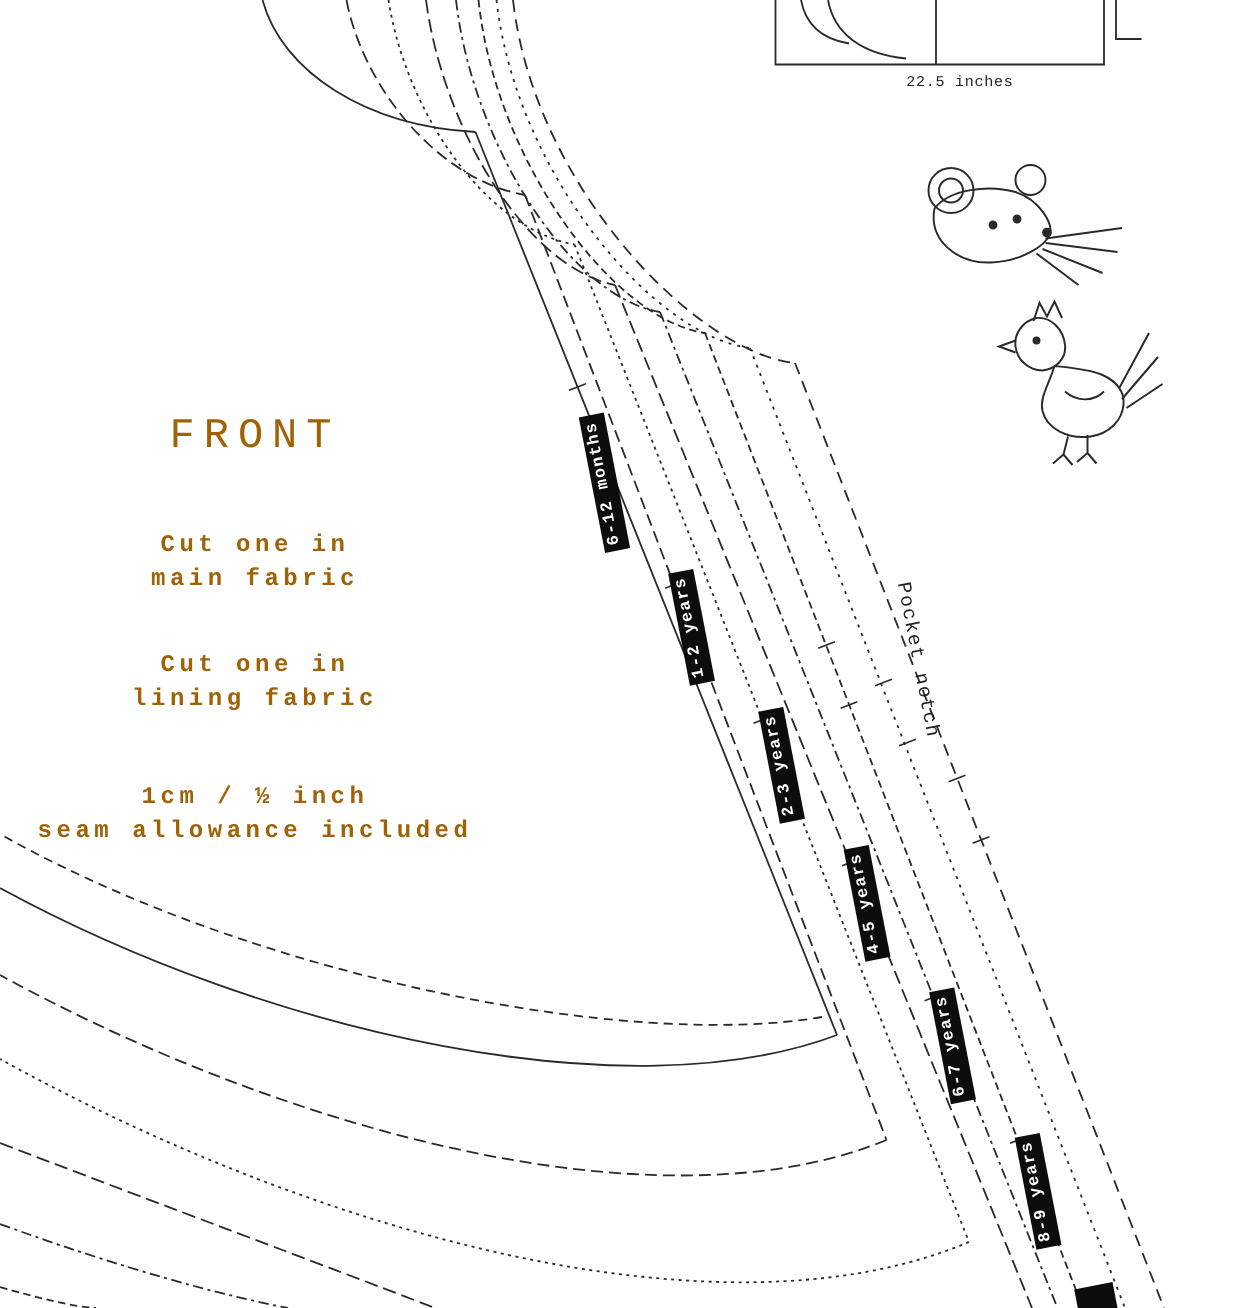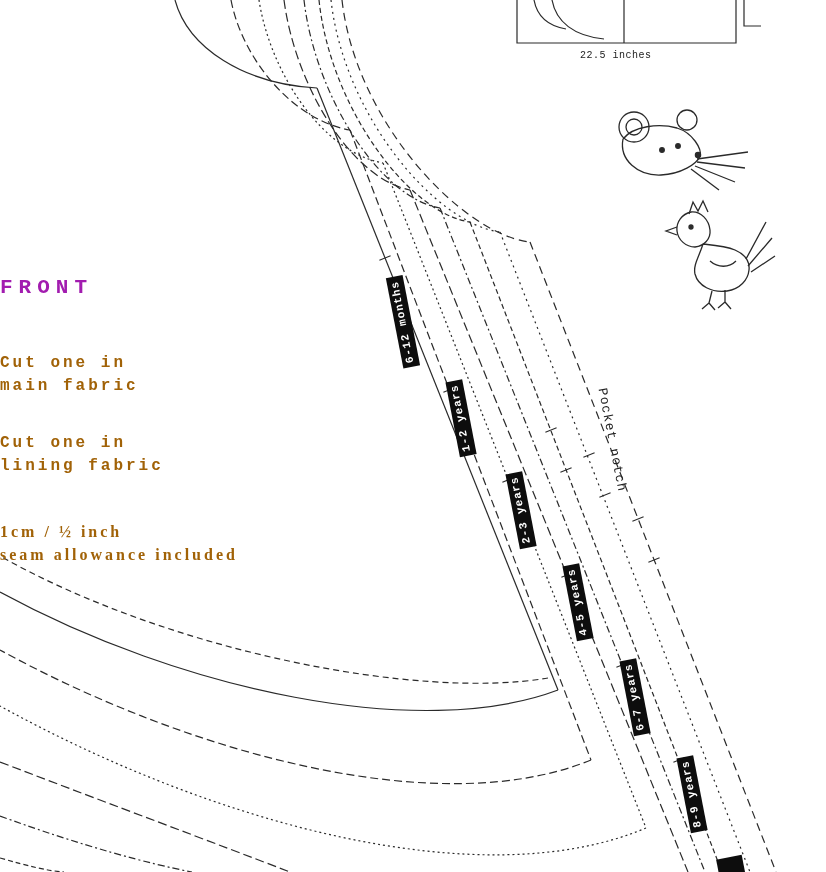--- a/index.html
+++ b/index.html
@@ -3,24 +3,24 @@
 <meta charset="utf-8">
 <style>
   html,body{margin:0;padding:0;}
   body{
     width:826px;height:872px;position:relative;overflow:hidden;
     background:#ffffff;
     font-family:"Liberation Mono","DejaVu Sans Mono",monospace;
     color:#1d1d1d;
   }
   svg.pattern{position:absolute;inset:0;}
-  .txt{position:absolute;white-space:pre-line;}
+  .txt{position:absolute;white-space:pre-line;text-align:center;}
   .front-title{
     left:0;top:276px;width:340px;
-    font-size:21px;font-weight:bold;letter-spacing:6px;color:#a21caf;
+    font-size:28px;font-weight:normal;letter-spacing:6px;color:#a16207;
   }
   .note{
     left:0;top:0;width:340px;
     font-size:16px;font-weight:bold;letter-spacing:3px;line-height:1.45;color:#a16207;
   }
   .size-label{
     position:absolute;
     background:#0d0d0d;color:#ffffff;
     font-size:11px;font-weight:bold;letter-spacing:1px;
     padding:3px 4px;white-space:nowrap;
@@ -124,21 +124,21 @@
 <div class="txt width-label">22.5 inches</div>
 
 <div class="txt front-title">FRONT</div>
 
 <div class="txt note" style="top:352px;">Cut one in
 main fabric</div>
 
 <div class="txt note" style="top:432px;">Cut one in
 lining fabric</div>
 
-<div class="txt note" style="top:520px;font-family:Liberation Serif, serif;">1cm / ½ inch
+<div class="txt note" style="top:520px;">1cm / ½ inch
 seam allowance included</div>
 
 <div class="pocket-notch">Pocket notch</div>
 
 <div class="size-label" style="left:403px;top:322px;">6-12 months</div>
 <div class="size-label" style="left:461px;top:418px;">1-2 years</div>
 <div class="size-label" style="left:521px;top:510px;">2-3 years</div>
 <div class="size-label" style="left:578px;top:602px;">4-5 years</div>
 <div class="size-label" style="left:635px;top:697px;">6-7 years</div>
 <div class="size-label" style="left:692px;top:794px;">8-9 years</div>

